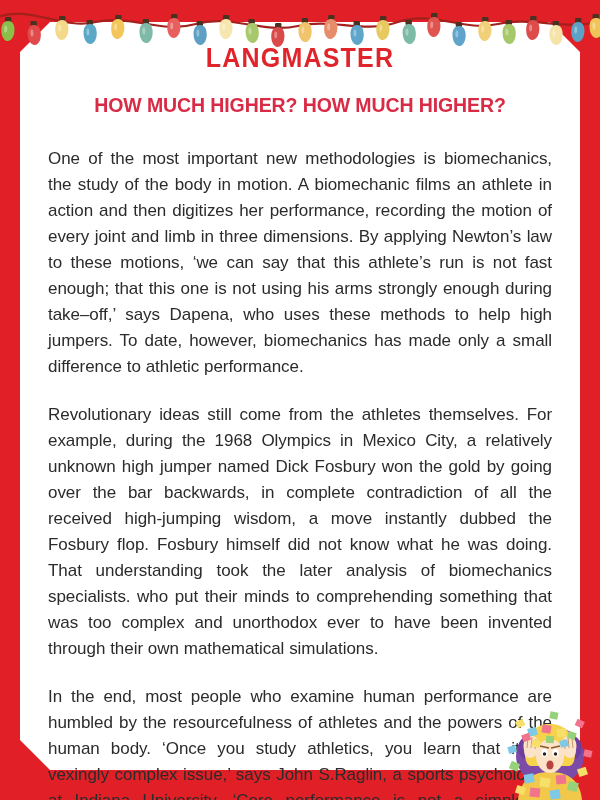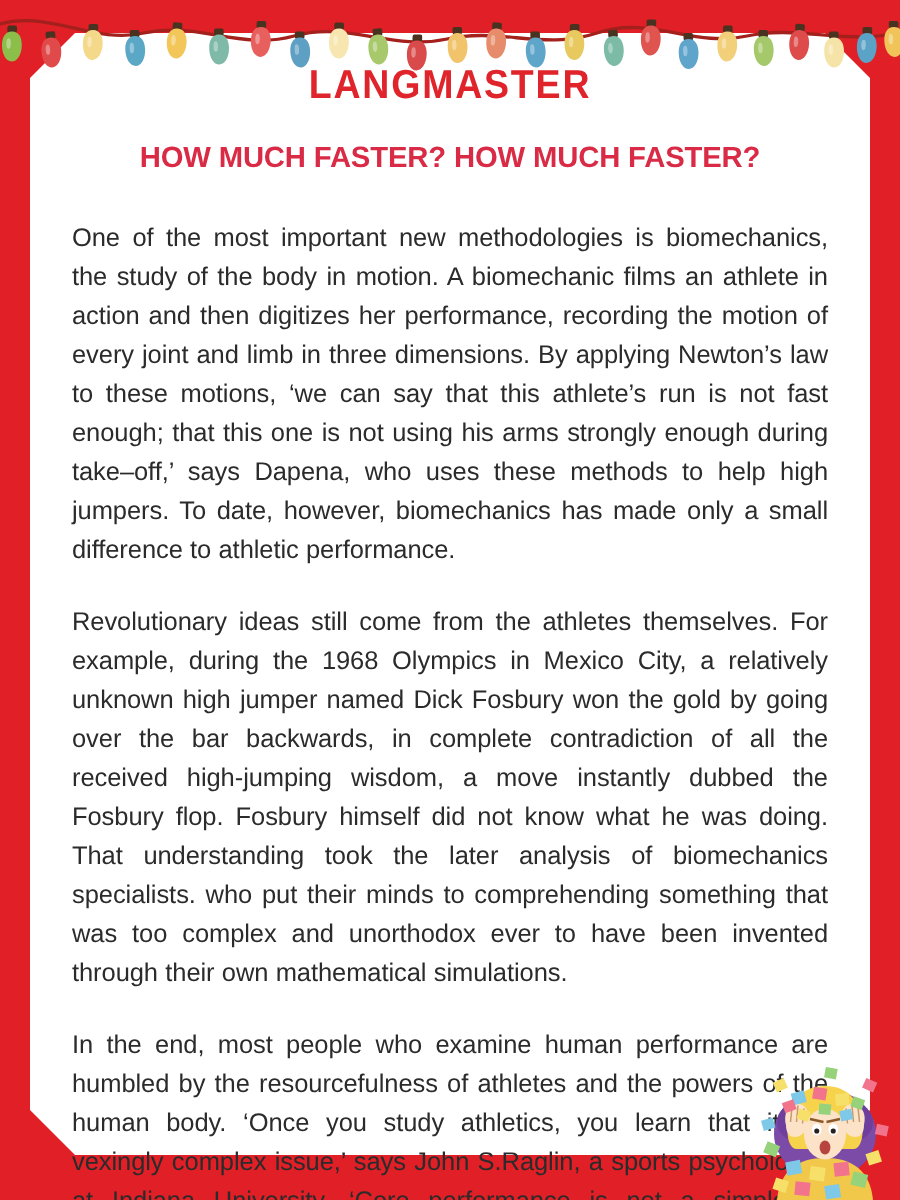--- a/index.html
+++ b/index.html
@@ -255,21 +255,21 @@
           <use xlink:href="#bulb-shape" fill="#F0C458"></use>
           <ellipse cx="-2.2" cy="3" rx="1.5" ry="3.5" fill="#FFFFFF" opacity="0.35"></ellipse>
         </g>
       </g>
   </svg>
 
   <div class="card-inner" style="position:absolute; left:20px; top:22px;">
 
     <div id="brand-logo">LANGMASTER</div>
 
-    <h1 id="article-title">HOW MUCH FASTER? HOW MUCH FASTER?</h1>
+    <h1 id="article-title">HOW MUCH HIGHER? HOW MUCH HIGHER?</h1>
 
     <div id="article-body">
       <p class="para">One of the most important new methodologies is biomechanics, the study of the body in motion. A biomechanic films an athlete in action and then digitizes her performance, recording the motion of every joint and limb in three dimensions. By applying Newton’s law to these motions, ‘we can say that this athlete’s run is not fast enough; that this one is not using his arms strongly enough during take–off,’ says Dapena, who uses these methods to help high jumpers. To date, however, biomechanics has made only a small difference to athletic performance.</p>
       <p class="para">Revolutionary ideas still come from the athletes themselves. For example, during the 1968 Olympics in Mexico City, a relatively unknown high jumper named Dick Fosbury won the gold by going over the bar backwards, in complete contradiction of all the received high-jumping wisdom, a move instantly dubbed the Fosbury flop. Fosbury himself did not know what he was doing. That understanding took the later analysis of biomechanics specialists. who put their minds to comprehending something that was too complex and unorthodox ever to have been invented through their own mathematical simulations.</p>
       <p class="para">In the end, most people who examine human performance are humbled by the resourcefulness of athletes and the powers of the human body. ‘Once you study athletics, you learn that it’s a vexingly complex issue,’ says John S.Raglin, a sports psychologist at Indiana University. ‘Core performance is not a simple or mundane thing of higher, faster, longer. So many variables enter into the equation, and our understanding in many cases is fundamental.</p>
     </div>
   </div>
 
   <svg id="corner-illustration" viewBox="0 0 96 96" width="96" height="96">
 

